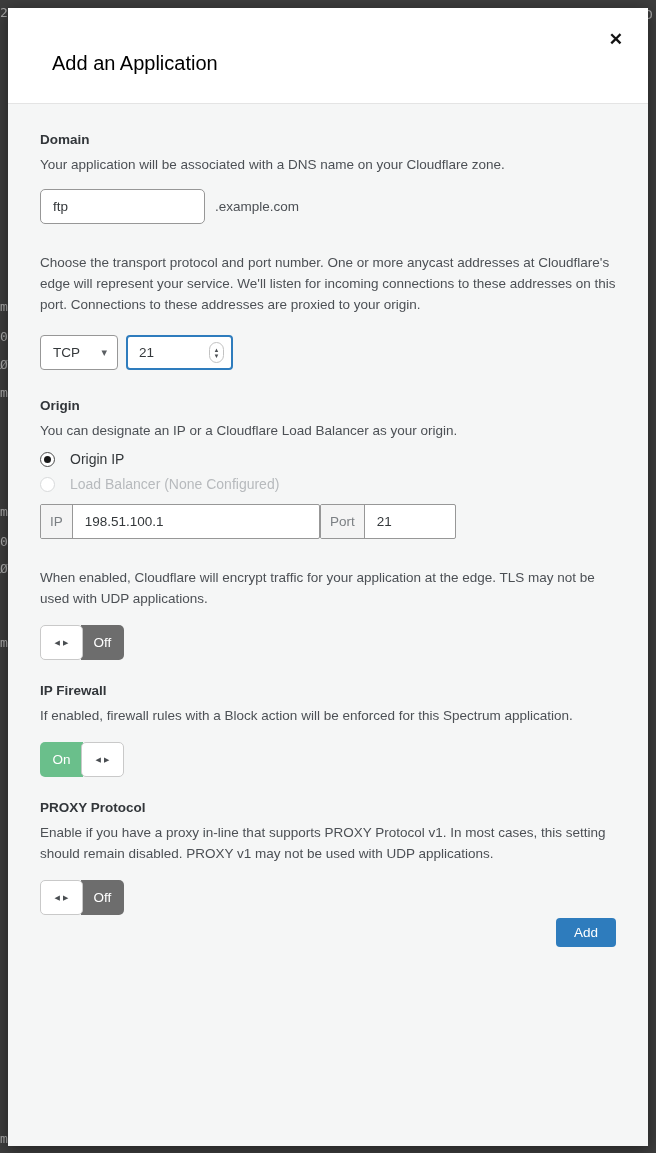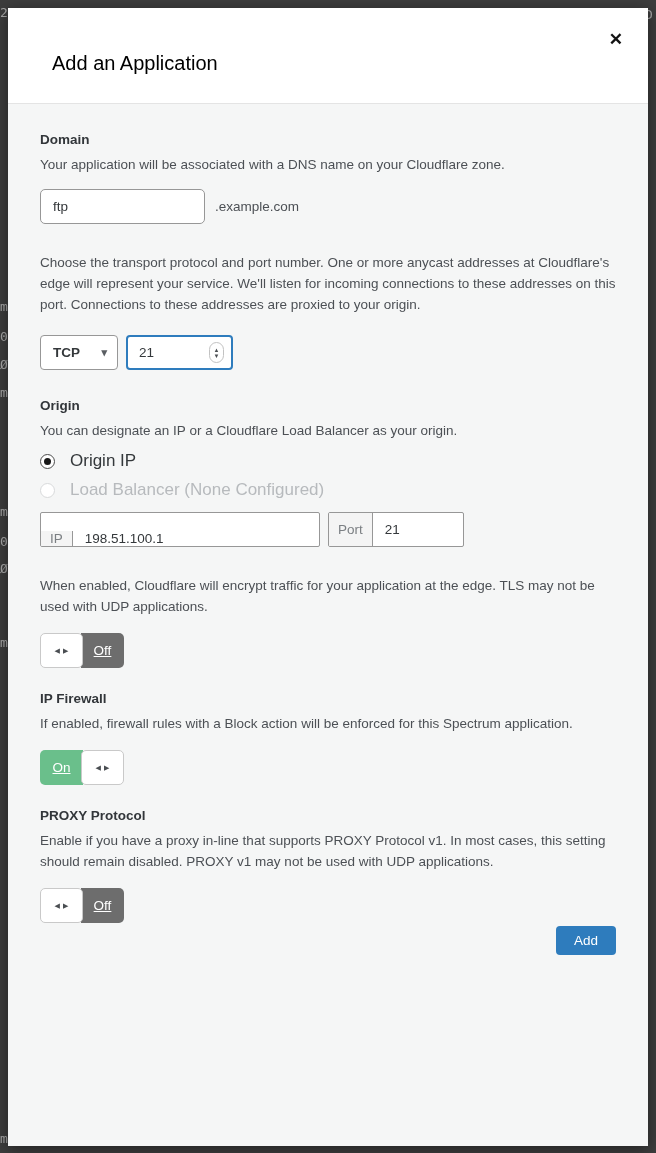--- a/index.html
+++ b/index.html
@@ -72,21 +72,21 @@
   .subdomain-input { width: 165px; }
   .zone-suffix { font-size: 13.5px; color: #4c5055; margin-left: 10px; }
 
   
   .edgeport-row { display: flex; align-items: center; margin-top: 20px; }
   .protocol-select {
     width: 78px; height: 35px; background: #fff;
     border: 1px solid #979797; border-radius: 4px;
     display: flex; align-items: center; justify-content: space-between;
     padding: 0 10px 0 12px; cursor: pointer;
-    font-size: 13.5px; color: #34383b; font-weight: bold;
+    font-size: 13.5px; color: #34383b;
   }
   .caret { font-size: 11px; color: #5a5e62; }
   .port-input-wrap {
     width: 107px; height: 35px; margin-left: 8px;
     background: #fff; border: 2px solid #2e7cbd; border-radius: 4px;
     display: flex; align-items: center; justify-content: space-between;
     padding: 0 7px 0 11px;
     font-size: 13.5px; color: #34383b;
   }
   .spinner {
@@ -100,53 +100,53 @@
   .radio-group { margin-top: 10px; }
   .radio-row { display: flex; align-items: center; margin-bottom: 9px; cursor: pointer; }
   .radio-circle {
     width: 15px; height: 15px; border-radius: 50%;
     border: 1px solid #4c4c4c; background: #fff;
     display: inline-flex; align-items: center; justify-content: center;
     flex: 0 0 auto;
   }
   .radio-circle .dot { width: 7px; height: 7px; border-radius: 50%; background: #181818; }
   .radio-circle.disabled { border-color: #d8dadb; }
-  .radio-label { font-size: 17px; color: #34383b; margin-left: 15px; }
+  .radio-label { font-size: 14px; color: #34383b; margin-left: 15px; }
   .radio-label.disabled { color: #b7babd; }
 
   
   .ipport-row { display: flex; margin-top: 12px; }
   .input-group {
     display: flex; height: 35px; background: #fff;
     border: 1px solid #979797; border-radius: 2px; overflow: hidden;
   }
   .input-prefix {
     background: #f4f4f4; border-right: 1px solid #979797;
     display: flex; align-items: center; padding: 0 9px;
     font-size: 13.5px; color: #7b7f83;
   }
   .input-group input {
     border: none; outline: none; font-size: 13.5px; color: #34383b;
     padding: 0 12px; font-family: "Liberation Sans", sans-serif;
     background: transparent; width: 100%;
   }
-  .ip-group { width: 280px; margin-right: 8px; align-items: flex-end; }
+  .ip-group { width: 280px; margin-right: 0; }
   .portnum-group { width: 136px; }
 
   
   .toggle { display: flex; margin-top: 16px; width: 84px; height: 35px; cursor: pointer; }
   .toggle-handle {
     width: 43px; background: #fff; border: 1px solid #c9c9c9; border-radius: 5px;
     display: flex; align-items: center; justify-content: center;
     position: relative; z-index: 1;
   }
   .toggle-arrows { font-size: 7px; letter-spacing: 3px; color: #4a4e52; text-indent: 3px; }
   .toggle-seg {
     width: 43px; display: flex; align-items: center; justify-content: center;
-    color: #fff; font-size: 13.5px; text-decoration: underline;
+    color: #fff; font-size: 13.5px;
   }
   .toggle-seg.off { background: #6d6d6d; border-radius: 0 5px 5px 0; margin-left: -2px; }
   .toggle-seg.on  { background: #6abf8b; border-radius: 5px 0 0 5px; margin-right: -2px; }
 
   
   .footer-row { display: flex; justify-content: flex-end; margin-top: 3px; padding-right: 0; }
   .add-btn {
     min-width: 60px; height: 29px; background: #2e7cbd; color: #fff;
     border: none; border-radius: 4px; font-size: 13.5px;
     font-family: "Liberation Sans", sans-serif; cursor: pointer;

